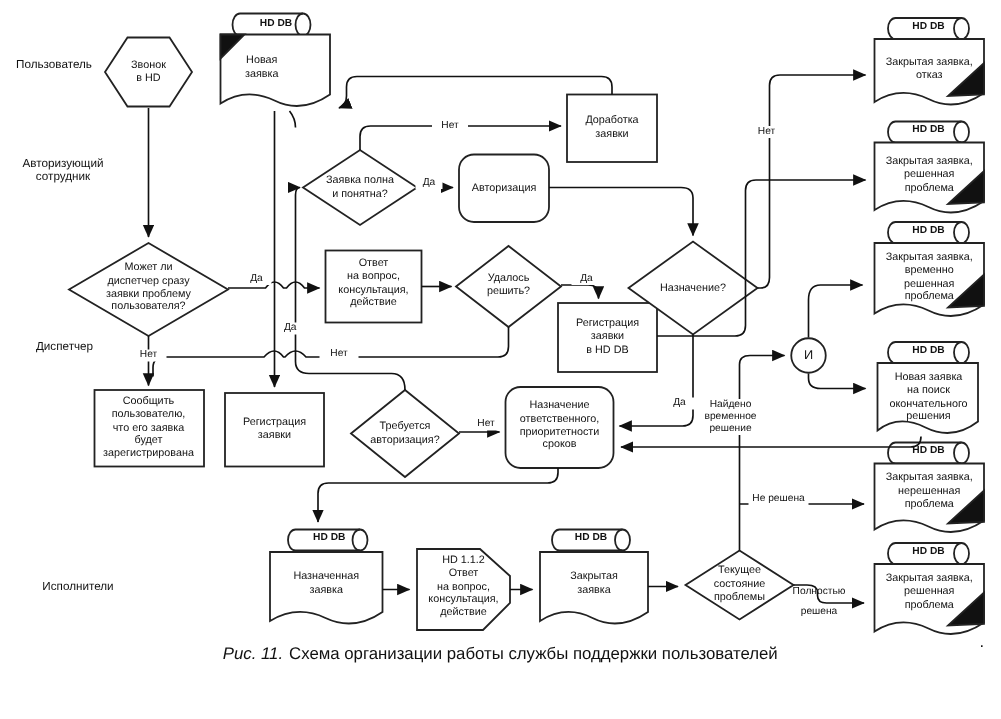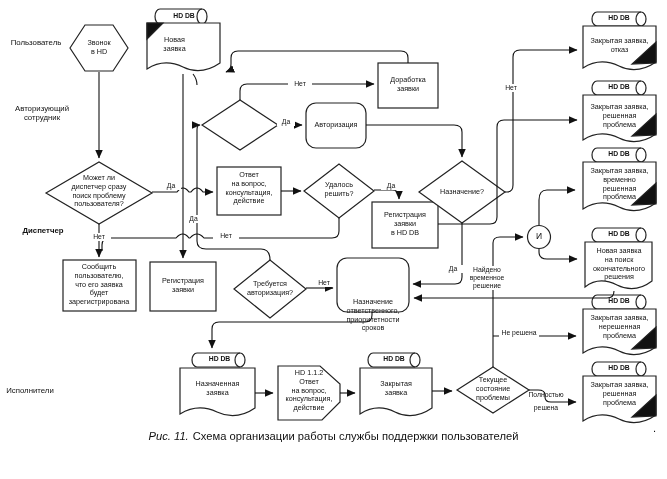--- a/index.html
+++ b/index.html
@@ -117,55 +117,57 @@
       <path d="M432,391 H452" marker-end="url(#ah)"></path>
       <path d="M529,390 H538 Q545,390 545,395 V397 Q545,402 551,402 H576" marker-end="url(#ah)"></path>
       <path d="M539,225 V200 Q539,190 547,190 H575" marker-end="url(#ah)"></path>
       <path d="M539,249 V252 Q539,259 547,259 H577" marker-end="url(#ah)"></path>
     </g>
   </svg>
 
   <div class="lbl lane" style="left:6px;top:38px;width:60px;">Пользователь</div>
   <div class="lbl lane" style="left:8px;top:104px;width:68px;">Авторизующий
 сотрудник</div>
-  <div class="lbl lane" style="left:18px;top:226px;width:50px;font-weight:bold;">Диспетчер</div>
-  <div class="lbl lane" style="left:4px;top:386px;width:52px;">Исполнители</div>
+  <div class="lbl lane" style="left:18px;top:226px;width:50px;">Диспетчер</div>
+  <div class="lbl lane" style="left:26px;top:386px;width:52px;">Исполнители</div>
 
   <div class="lbl" style="left:70px;top:39px;width:58px;">Звонок
 в HD</div>
   <div class="lbl" style="left:147px;top:36px;width:55px;">Новая
 заявка</div>
   <div class="lbl db" style="left:160px;top:12px;width:48px;">HD DB</div>
+  <div class="lbl" style="left:201px;top:116px;width:78px;">Заявка полна
+и понятна?</div>
   <div class="lbl" style="left:306px;top:121px;width:60px;">Авторизация</div>
   <div class="lbl" style="left:378px;top:76px;width:60px;">Доработка
 заявки</div>
   <div class="lbl" style="left:46px;top:174px;width:106px;">Может ли
 диспетчер сразу
-поиск проблему
+заявки проблему
 пользователя?</div>
   <div class="lbl" style="left:217px;top:171px;width:64px;">Ответ
 на вопрос,
 консультация,
 действие</div>
   <div class="lbl" style="left:304px;top:181px;width:70px;">Удалось
 решить?</div>
   <div class="lbl" style="left:372px;top:211px;width:66px;">Регистрация
 заявки
 в HD DB</div>
   <div class="lbl" style="left:419px;top:188px;width:86px;">Назначение?</div>
   <div class="lbl" style="left:62px;top:263px;width:74px;">Сообщить
 пользователю,
 что его заявка
 будет
 зарегистрирована</div>
   <div class="lbl" style="left:150px;top:277px;width:66px;">Регистрация
 заявки</div>
   <div class="lbl" style="left:234px;top:280px;width:72px;">Требуется
 авторизация?</div>
-  <div class="lbl" style="left:337px;top:266px;width:72px;margin-top:32px;">Назначение
+  <div class="lbl" style="left:337px;top:266px;width:72px;">Назначение
 ответственного,
 приоритетности
 сроков</div>
   <div class="lbl and" style="left:528px;top:231px;width:22px;">И</div>
   <div class="lbl db" style="left:192px;top:355px;width:55px;">HD DB</div>
   <div class="lbl" style="left:180px;top:380px;width:75px;text-align:center;">Назначенная
 заявка</div>
   <div class="lbl" style="left:278px;top:369px;width:62px;">HD 1.1.2
 Ответ
 на вопрос,

